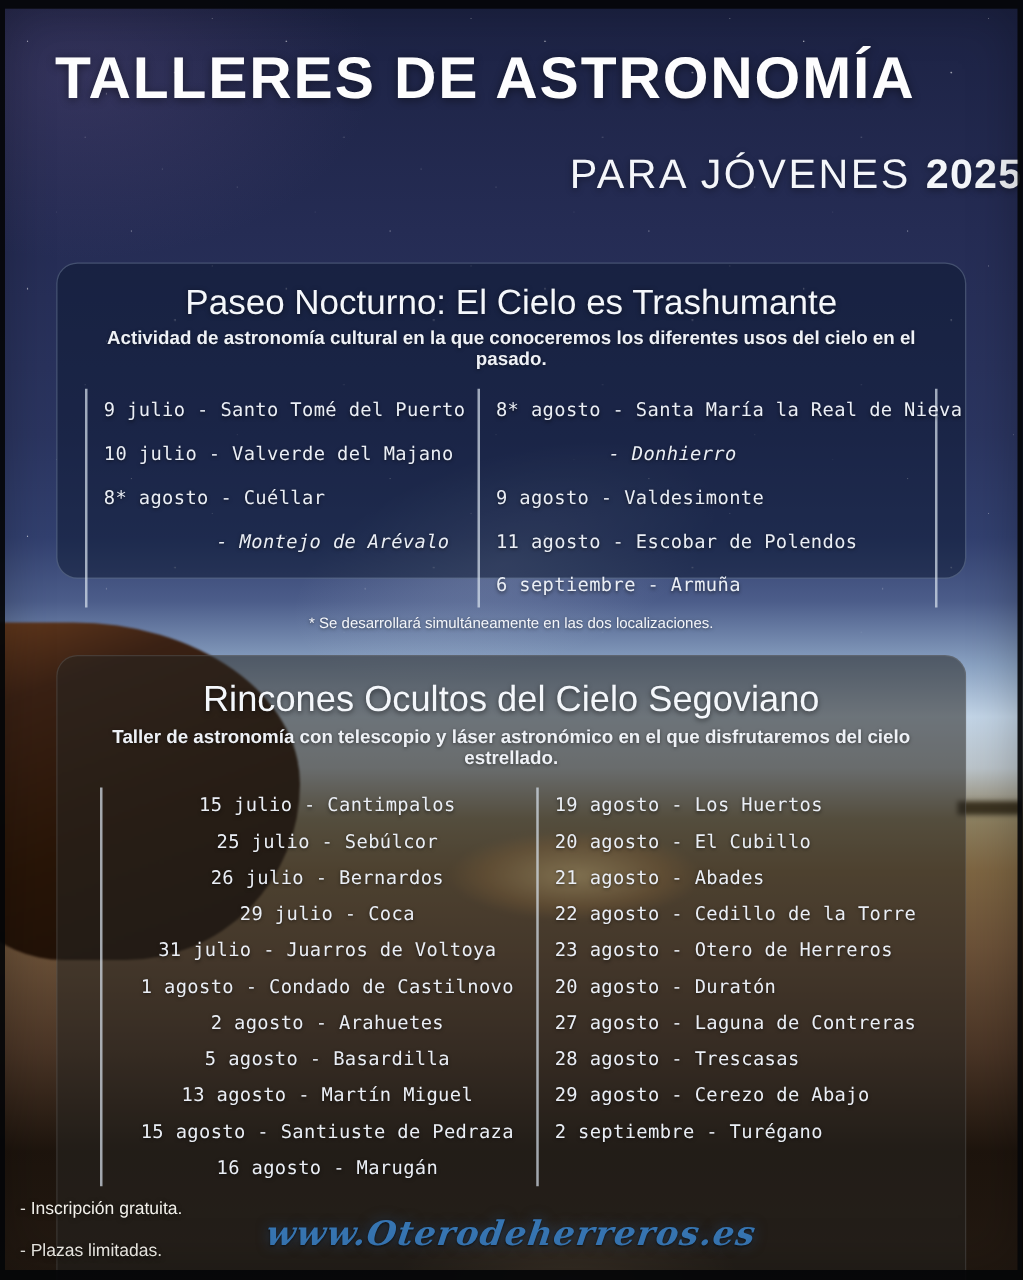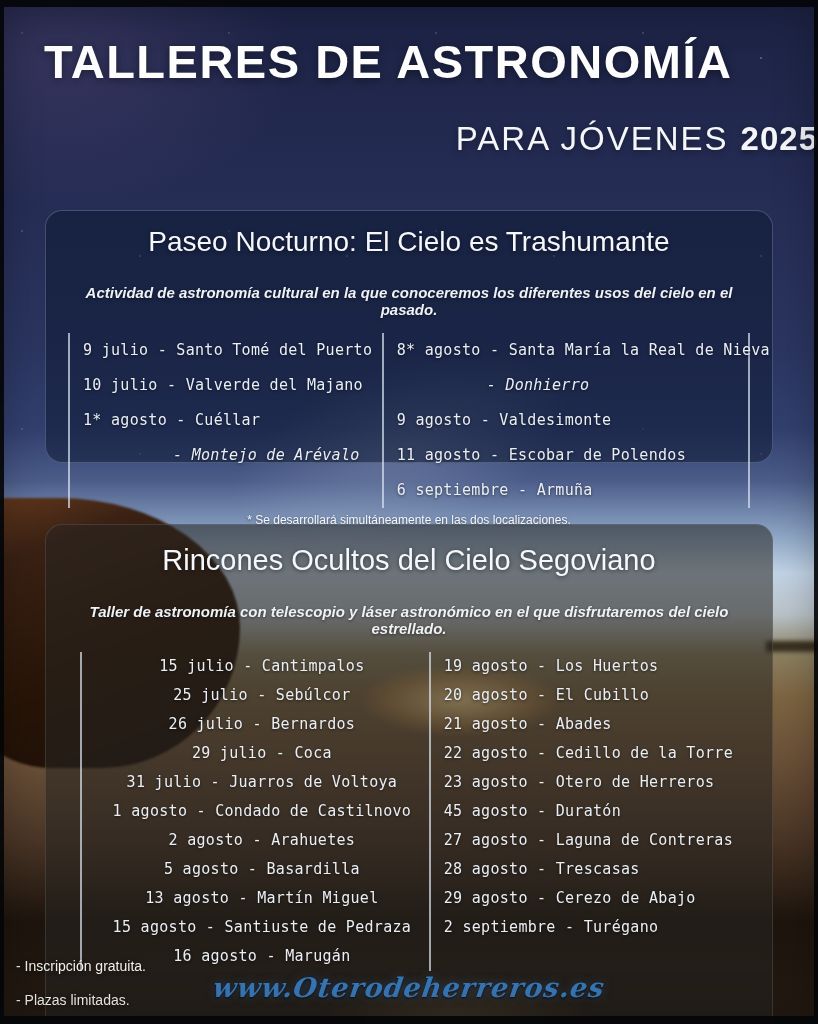--- a/index.html
+++ b/index.html
@@ -96,21 +96,21 @@
     border:1px solid rgba(150,150,150,.22);
     padding:19px 34px 10px;
   }
   .panel-title{
     text-align:center;font-size:28px;font-weight:400;color:#f4f7fb;
     text-shadow:0 1px 4px rgba(0,0,0,.5);
   }
   .panel2 .panel-title{font-size:29px;}
   .panel-desc{
     text-align:center;font-size:15px;font-weight:600;color:#eef1f6;
-    margin-top:26px;text-shadow:0 1px 3px rgba(0,0,0,.5);font-style:italic;
+    margin-top:4px;text-shadow:0 1px 3px rgba(0,0,0,.5);
   }
   .cols{display:flex;margin-top:15px;}
   .col{
     box-sizing:border-box;border-left:2px solid rgba(218,228,240,.70);
     padding-left:13px;
   }
   .panel1 .col1{width:46%;}
   .panel1 .col2{width:54%;border-right:2px solid rgba(218,228,240,.70);}
   .panel2 .col1{width:53%;text-align:center;}
   .panel2 .col2{width:47%;}
@@ -164,21 +164,21 @@
     <span>PARA JÓVENES</span><span class="year">2025</span>
   </div>
 
   <div class="panel panel1">
     <div class="panel-title">Paseo Nocturno: El Cielo es Trashumante</div>
     <div class="panel-desc">Actividad de astronomía cultural en la que conoceremos los diferentes usos del cielo en el pasado.</div>
     <div class="cols">
       <div class="col col1">
         <div class="event">9 julio - Santo Tomé del Puerto</div>
         <div class="event">10 julio - Valverde del Majano</div>
-        <div class="event">1* agosto - Cuéllar</div>
+        <div class="event">8* agosto - Cuéllar</div>
         <div class="event cont">- Montejo de Arévalo</div>
       </div>
       <div class="col col2">
         <div class="event">8* agosto - Santa María la Real de Nieva</div>
         <div class="event cont">- Donhierro</div>
         <div class="event">9 agosto - Valdesimonte</div>
         <div class="event">11 agosto - Escobar de Polendos</div>
         <div class="event">6 septiembre - Armuña</div>
       </div>
     </div>
@@ -201,21 +201,21 @@
         <div class="event">13 agosto - Martín Miguel</div>
         <div class="event">15 agosto - Santiuste de Pedraza</div>
         <div class="event">16 agosto - Marugán</div>
       </div>
       <div class="col col2">
         <div class="event">19 agosto - Los Huertos</div>
         <div class="event">20 agosto - El Cubillo</div>
         <div class="event">21 agosto - Abades</div>
         <div class="event">22 agosto - Cedillo de la Torre</div>
         <div class="event">23 agosto - Otero de Herreros</div>
-        <div class="event">45 agosto - Duratón</div>
+        <div class="event">20 agosto - Duratón</div>
         <div class="event">27 agosto - Laguna de Contreras</div>
         <div class="event">28 agosto - Trescasas</div>
         <div class="event">29 agosto - Cerezo de Abajo</div>
         <div class="event">2 septiembre - Turégano</div>
       </div>
     </div>
   </div>
 
   <div class="footer-note1">- Inscripción gratuita.</div>
   <div class="footer-note2">- Plazas limitadas.</div>

